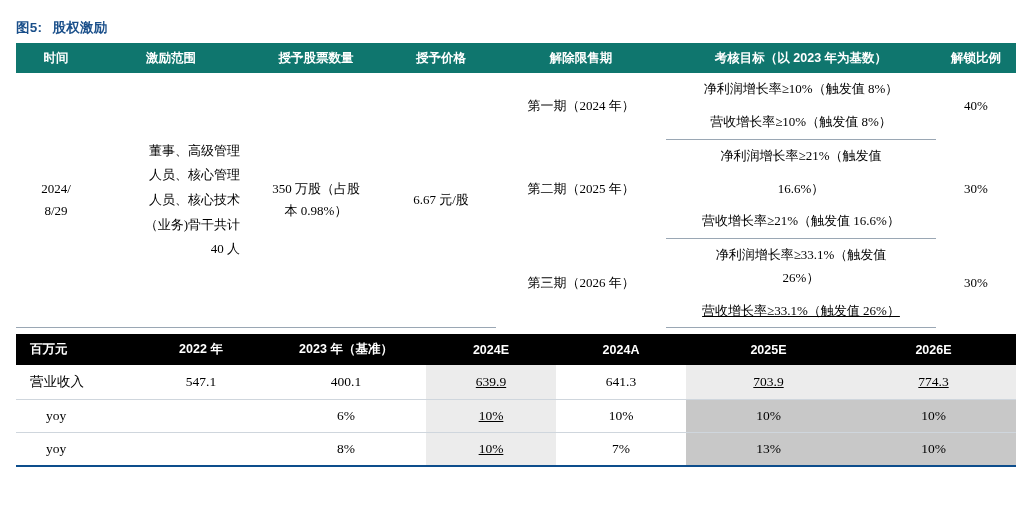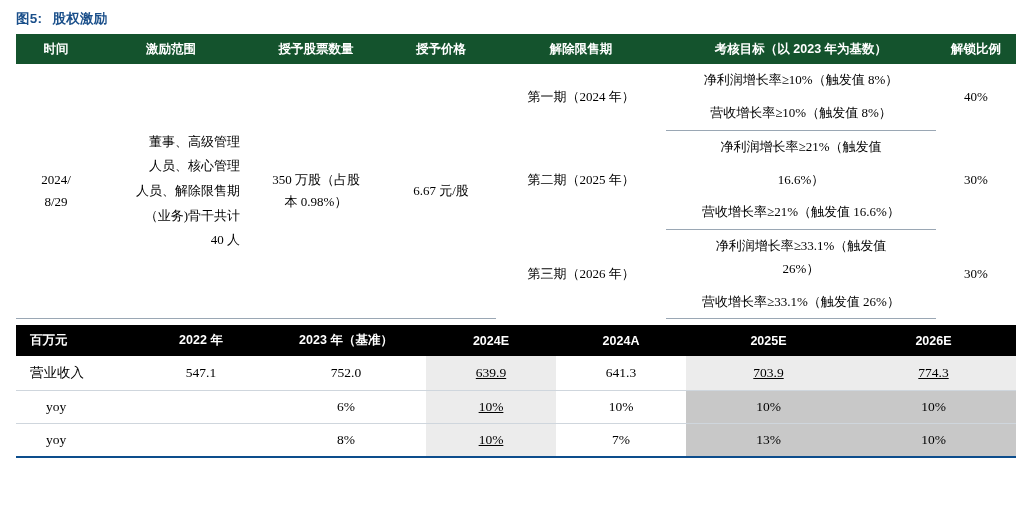--- a/index.html
+++ b/index.html
@@ -16,37 +16,37 @@
   }
   .page {
     position: relative;
     width: 1032px;
     height: 509px;
     box-sizing: border-box;
     padding: 0 16px;
   }
   
   .caption {
-    padding-top: 10px;
+    padding-top: 19px;
     padding-bottom: 6px;
     font-family: "Liberation Sans", "DejaVu Sans", sans-serif;
     font-size: 13.5px;
     font-weight: bold;
     color: #1a4f8a;
     letter-spacing: 0.3px;
   }
   .caption .cap-num { margin-right: 10px; }
   
   table {
     border-collapse: collapse;
     width: 1000px;
     table-layout: fixed;
   }
   .t1 th {
-    background: #14532d;
+    background: #0f766e;
     color: #ffffff;
     font-family: "Liberation Sans", "DejaVu Sans", sans-serif;
     font-weight: bold;
     font-size: 12.5px;
     padding: 7px 2px;
     text-align: center;
     border: none;
     line-height: 1.3;
   }
   .t1 td {
@@ -58,21 +58,21 @@
     border-bottom: 1px solid #9aa7b4;
     border-top: none;
   }
   .t1 td.no-b { border-bottom: none; }
   .t1 .cell-date,
   .t1 .cell-scope,
   .t1 .cell-qty,
   .t1 .cell-price {
     border-bottom: 1px solid #9aa7b4;
   }
-  .t1 tr.last td { border-bottom: 1px solid #9aa7b4; }
+  .t1 tr.last td { border-bottom: 1px solid #9aa7b4; text-decoration: underline; }
   .t1 .multiline { line-height: 1.9; text-align: right; }
   
   .t2 {
     margin-top: 6px;
   }
   .t2 th {
     background: #000000;
     color: #ffffff;
     font-family: "Liberation Sans", "DejaVu Sans", sans-serif;
     font-weight: bold;
@@ -132,21 +132,21 @@
     <tbody>
 
       <tr>
         <td class="cell-date" rowspan="7">
           <span>2024/</span><br>
           <span>8/29</span>
         </td>
         <td class="cell-scope multiline" rowspan="7">
           <span>董事、高级管理</span><br>
           <span>人员、核心管理</span><br>
-          <span>人员、解除限售期</span><br>
+          <span>人员、核心技术</span><br>
           <span>（业务)骨干共计</span><br>
           <span>40 人</span>
         </td>
         <td class="cell-qty" rowspan="7">
           <span>350 万股（占股</span><br>
           <span>本 0.98%）</span>
         </td>
         <td class="cell-price" rowspan="7">6.67 元/股</td>
         <td class="no-b" rowspan="2">第一期（2024 年）</td>
         <td class="no-b">净利润增长率≥10%（触发值 8%）</td>
@@ -200,21 +200,21 @@
         <th>2024E</th>
         <th>2024A</th>
         <th>2025E</th>
         <th>2026E</th>
       </tr>
     </thead>
     <tbody>
       <tr>
         <td class="first">营业收入</td>
         <td>547.1</td>
-        <td>752.0</td>
+        <td>400.1</td>
         <td class="shade-light">639.9</td>
         <td>641.3</td>
         <td class="shade-light">703.9</td>
         <td class="shade-light">774.3</td>
       </tr>
       <tr>
         <td class="indent">yoy</td>
         <td></td>
         <td>6%</td>
         <td class="shade-light">10%</td>

